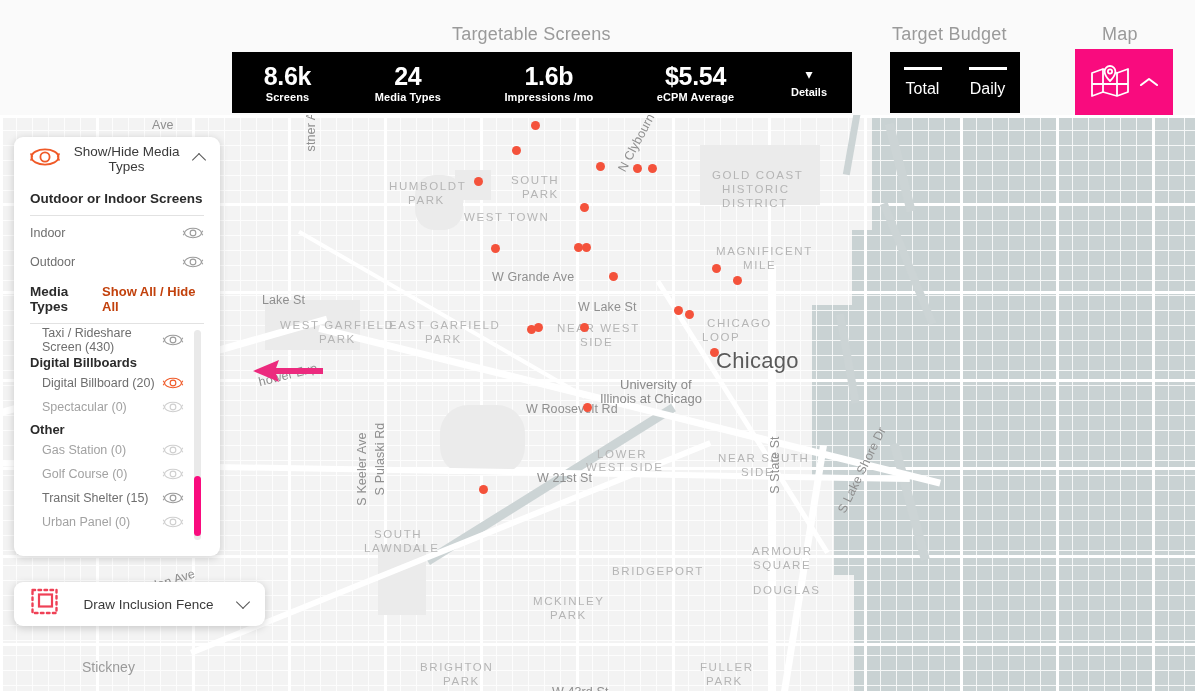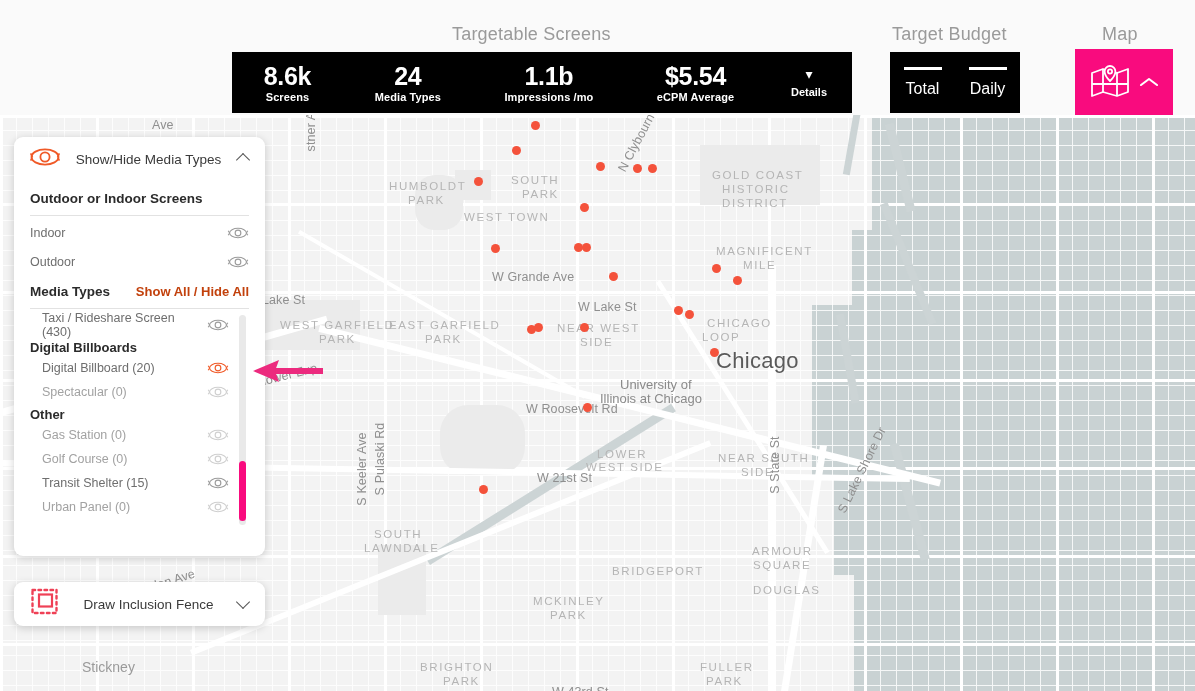--- a/index.html
+++ b/index.html
@@ -150,21 +150,21 @@
   .map-btn svg { display:block; }
 
   
   .panel {
     position: absolute;
     background: #fff;
     border-radius: 9px;
     box-shadow: 0 2px 9px rgba(0,0,0,0.18);
   }
   #media-panel {
-    left: 14px; top: 137px; width: 251px; height: 419px;
+    left: 14px; top: 137px; width: 206px; height: 419px;
     overflow: hidden;
   }
   .panel-head {
     display: flex; align-items: center;
     height: 44px; padding: 0 14px 0 16px;
     cursor: pointer;
   }
   .panel-head .ptitle {
     flex: 1 1 auto; text-align: center;
     font-size: 13.5px; color: #3a3a3a;
@@ -389,21 +389,21 @@
       <div id="stats-cells" style="display:flex;flex:1 1 auto;align-items:center;">
           <div class="stat">
             <div class="value">8.6k</div>
             <div class="caption">Screens</div>
           </div>
           <div class="stat">
             <div class="value">24</div>
             <div class="caption">Media Types</div>
           </div>
           <div class="stat">
-            <div class="value">1.1b</div>
+            <div class="value">1.6b</div>
             <div class="caption">Impressions /mo</div>
           </div>
           <div class="stat">
             <div class="value">$5.54</div>
             <div class="caption">eCPM Average</div>
           </div>
         </div>
       <div class="stat-details">
         <span class="chev">▾</span>
         <span class="caption">Details</span>

